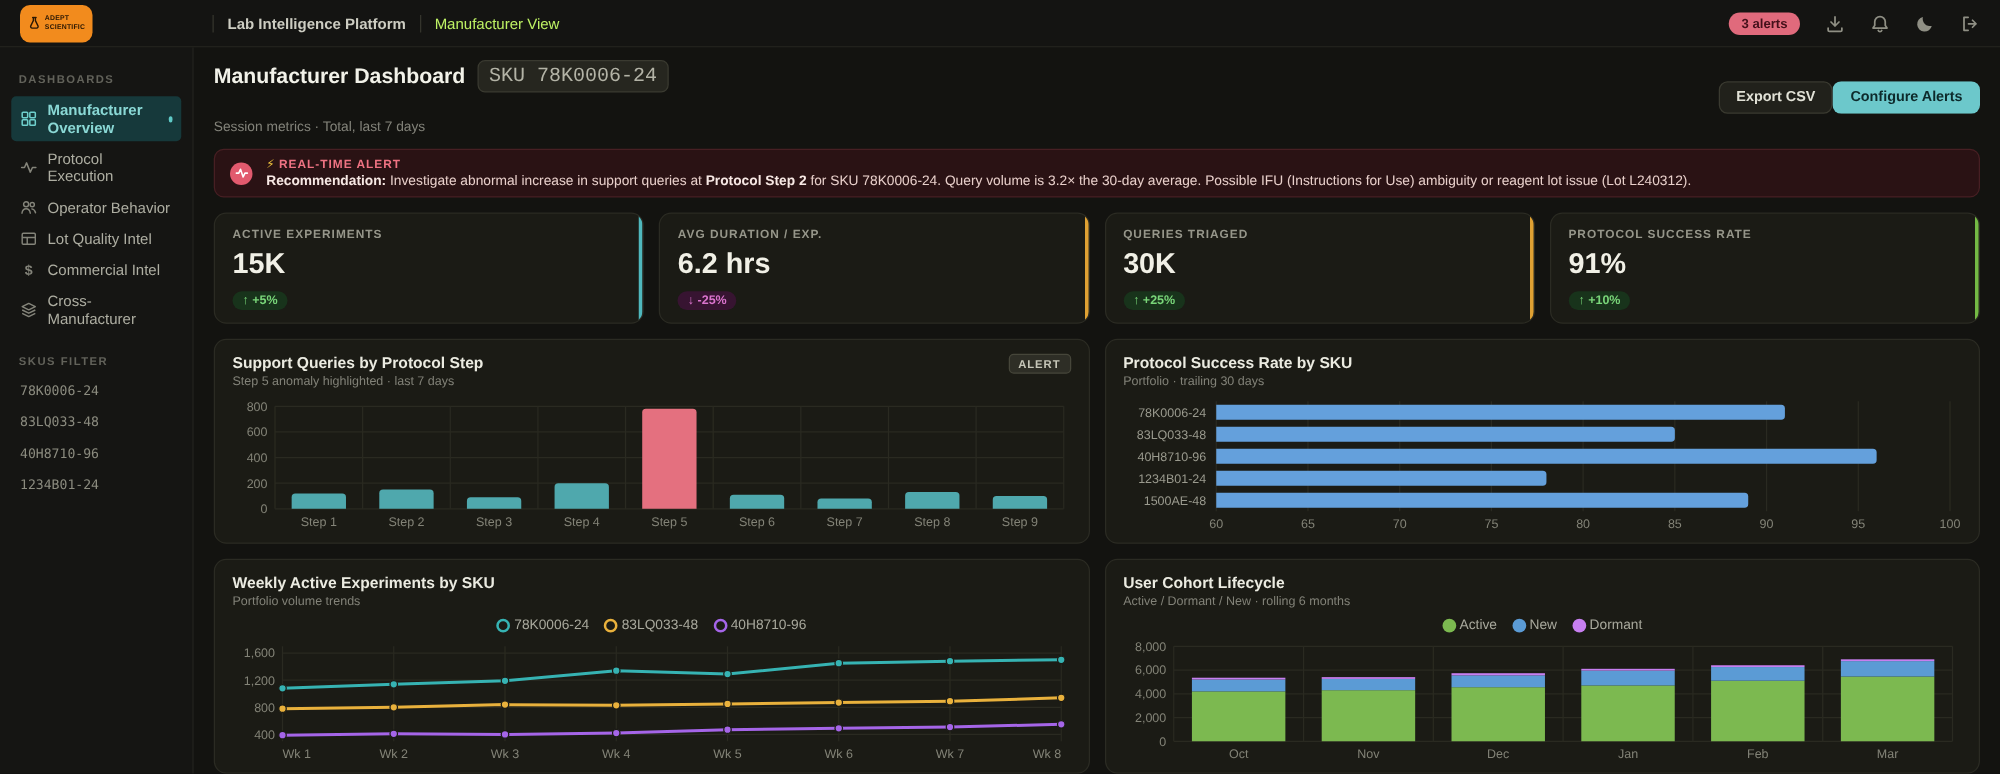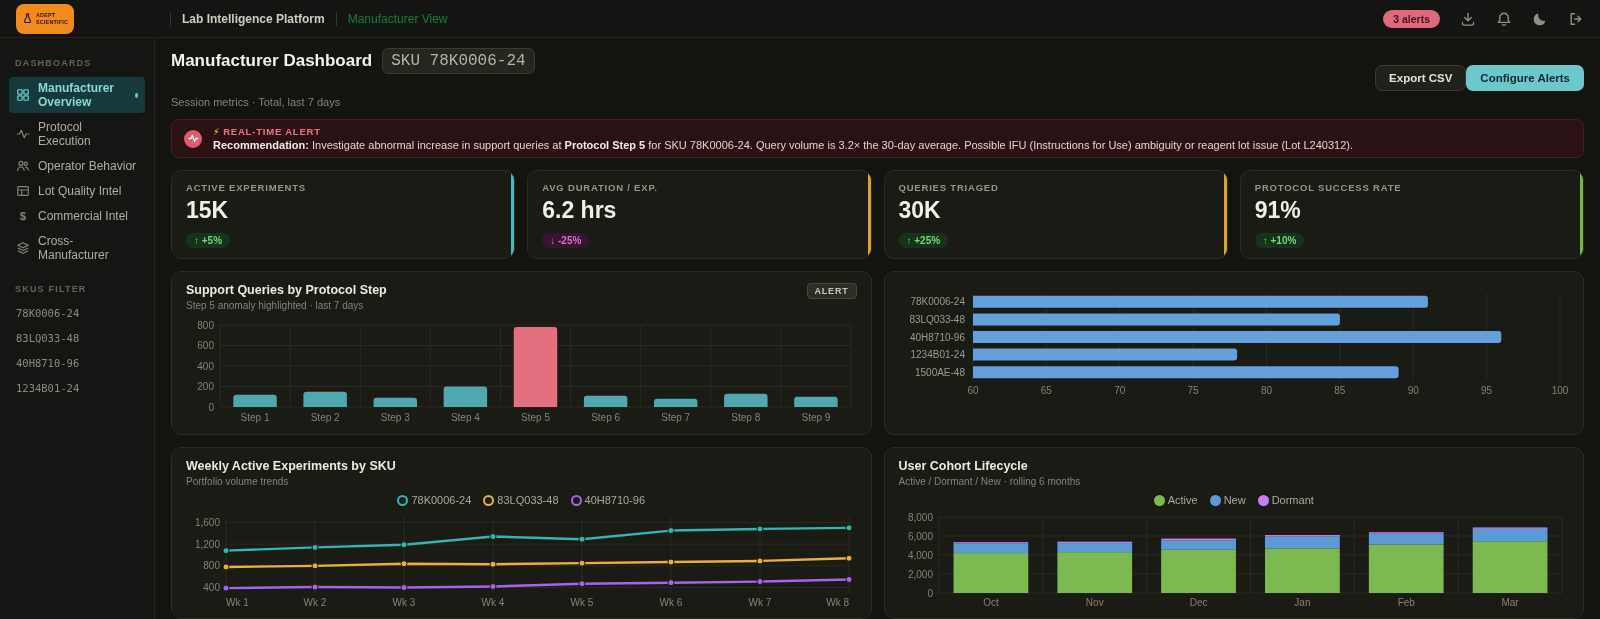--- a/index.html
+++ b/index.html
@@ -8,21 +8,21 @@
   .app{display:flex;flex-direction:column;width:100%;height:100%}
 
   
   .topbar{height:38px;flex-shrink:0;background:#141412;border-bottom:1px solid #262620;display:flex;align-items:center;padding:0 16px}
   .logo{width:58px;height:30px;background:#f28b1d;border-radius:8px;display:flex;align-items:center;justify-content:center;gap:3px;cursor:pointer}
   .logo svg{width:11px;height:11px;color:#2b1804}
   .logo-text{font-size:5.5px;font-weight:bold;color:#2b1804;line-height:1.2;letter-spacing:.03em}
   .topbar-titles{display:flex;align-items:center;gap:11px;margin-left:96px;font-size:12px}
   .tsep{width:1px;height:14px;background:#34342c}
   .app-title{color:#cdcdc2;font-weight:bold}
-  .view-title{color:#15803d}
+  .view-title{color:#bef264}
   .topbar-right{margin-left:auto;display:flex;align-items:center;gap:20px}
   .alerts-pill{background:#e06a7c;color:#44101a;font-size:10.5px;font-weight:bold;padding:3px 10px;border-radius:999px;cursor:pointer}
   .tb-icon{width:16px;height:16px;color:#8f8f84;cursor:pointer;display:block}
 
   
   .body{flex:1;display:flex;min-height:0}
   .sidebar{width:155px;flex-shrink:0;background:#151513;border-right:1px solid #262620;padding:12px 9px}
   .section-label{font-size:9px;font-weight:bold;letter-spacing:1.2px;color:#62625a;margin:8px 6px 9px}
   .nav-item{display:flex;align-items:center;gap:8px;padding:4px 7px;margin-bottom:3px;border-radius:4px;font-size:12px;color:#aeaea2;cursor:pointer}
   .nav-item svg{width:14px;height:14px;flex-shrink:0;color:#84847a}
@@ -211,21 +211,21 @@
       </div>
 
       <div class="alert-banner">
         <span class="alert-ico">
           <svg viewBox="0 0 12 12" fill="none" stroke="currentColor" stroke-width="1.4" stroke-linecap="round" stroke-linejoin="round">
               <path d="M1.2 6h2.1L4.8 2.6l2.3 6.8L8.7 6h2.1"></path>
             </svg>
         </span>
         <div>
           <div class="alert-title"><span class="bolt">⚡</span> <span>REAL-TIME ALERT</span></div>
-          <div class="alert-body"><b>Recommendation:</b><span> Investigate abnormal increase in support queries at </span><b>Protocol Step 5</b><span> for SKU 78K0006-24. Query volume is 3.2× the 30-day average. Possible IFU (Instructions for Use) ambiguity or reagent lot issue (Lot L240312).</span></div>
+          <div class="alert-body"><b>Recommendation:</b><span> Investigate abnormal increase in support queries at </span><b>Protocol Step 2</b><span> for SKU 78K0006-24. Query volume is 3.2× the 30-day average. Possible IFU (Instructions for Use) ambiguity or reagent lot issue (Lot L240312).</span></div>
         </div>
       </div>
 
       <div class="kpi-row">
           <section class="kpi-card"><div class="kpi-label">ACTIVE EXPERIMENTS</div><div class="kpi-value">15K</div><span class="kpi-delta up">↑ +5%</span><span class="kpi-stripe" style="background: rgb(79, 184, 189);"></span></section>
           <section class="kpi-card"><div class="kpi-label">AVG DURATION / EXP.</div><div class="kpi-value">6.2 hrs</div><span class="kpi-delta down">↓ -25%</span><span class="kpi-stripe" style="background: rgb(223, 161, 51);"></span></section>
           <section class="kpi-card"><div class="kpi-label">QUERIES TRIAGED</div><div class="kpi-value">30K</div><span class="kpi-delta up">↑ +25%</span><span class="kpi-stripe" style="background: rgb(223, 161, 51);"></span></section>
           <section class="kpi-card"><div class="kpi-label">PROTOCOL SUCCESS RATE</div><div class="kpi-value">91%</div><span class="kpi-delta up">↑ +10%</span><span class="kpi-stripe" style="background: rgb(116, 185, 68);"></span></section>
         </div>
 
@@ -273,20 +273,26 @@
                 <text x="419.6111111111111" y="102" text-anchor="middle" font-size="10" fill="#838377">Step 6</text>
                 <path d="M467.9877777777778 82.8 Q467.9877777777778 79.8 470.9877777777778 79.8 H508.4566666666667 Q511.4566666666667 79.8 511.4566666666667 82.8 V88 H467.9877777777778 Z" fill="#4fa8ad"></path>
                 <text x="489.72222222222223" y="102" text-anchor="middle" font-size="10" fill="#838377">Step 7</text>
                 <path d="M538.098888888889 77.675 Q538.098888888889 74.675 541.098888888889 74.675 H578.5677777777778 Q581.5677777777778 74.675 581.5677777777778 77.675 V88 H538.098888888889 Z" fill="#4fa8ad"></path>
                 <text x="559.8333333333334" y="102" text-anchor="middle" font-size="10" fill="#838377">Step 8</text>
                 <path d="M608.21 80.75 Q608.21 77.75 611.21 77.75 H648.6788888888889 Q651.6788888888889 77.75 651.6788888888889 80.75 V88 H608.21 Z" fill="#4fa8ad"></path>
                 <text x="629.9444444444445" y="102" text-anchor="middle" font-size="10" fill="#838377">Step 9</text>
               </svg></div>
         </section>
         <section class="card chart-card">
+          <div class="card-head">
+            <div>
+              <div class="chart-title">Protocol Success Rate by SKU</div>
+              <div class="chart-sub">Portfolio · trailing 30 days</div>
+            </div>
+          </div>
           <div class="chart-body h1" id="chart-1"><svg width="671" height="108">
                 <line x1="74" y1="2" x2="74" y2="90" stroke="#2a2a21" stroke-width="1"></line>
                 <text x="74" y="103" text-anchor="middle" font-size="10" fill="#838377">60</text>
                 <line x1="147.375" y1="2" x2="147.375" y2="90" stroke="#2a2a21" stroke-width="1"></line>
                 <text x="147.375" y="103" text-anchor="middle" font-size="10" fill="#838377">65</text>
                 <line x1="220.75" y1="2" x2="220.75" y2="90" stroke="#2a2a21" stroke-width="1"></line>
                 <text x="220.75" y="103" text-anchor="middle" font-size="10" fill="#838377">70</text>
                 <line x1="294.125" y1="2" x2="294.125" y2="90" stroke="#2a2a21" stroke-width="1"></line>
                 <text x="294.125" y="103" text-anchor="middle" font-size="10" fill="#838377">75</text>
                 <line x1="367.5" y1="2" x2="367.5" y2="90" stroke="#2a2a21" stroke-width="1"></line>

